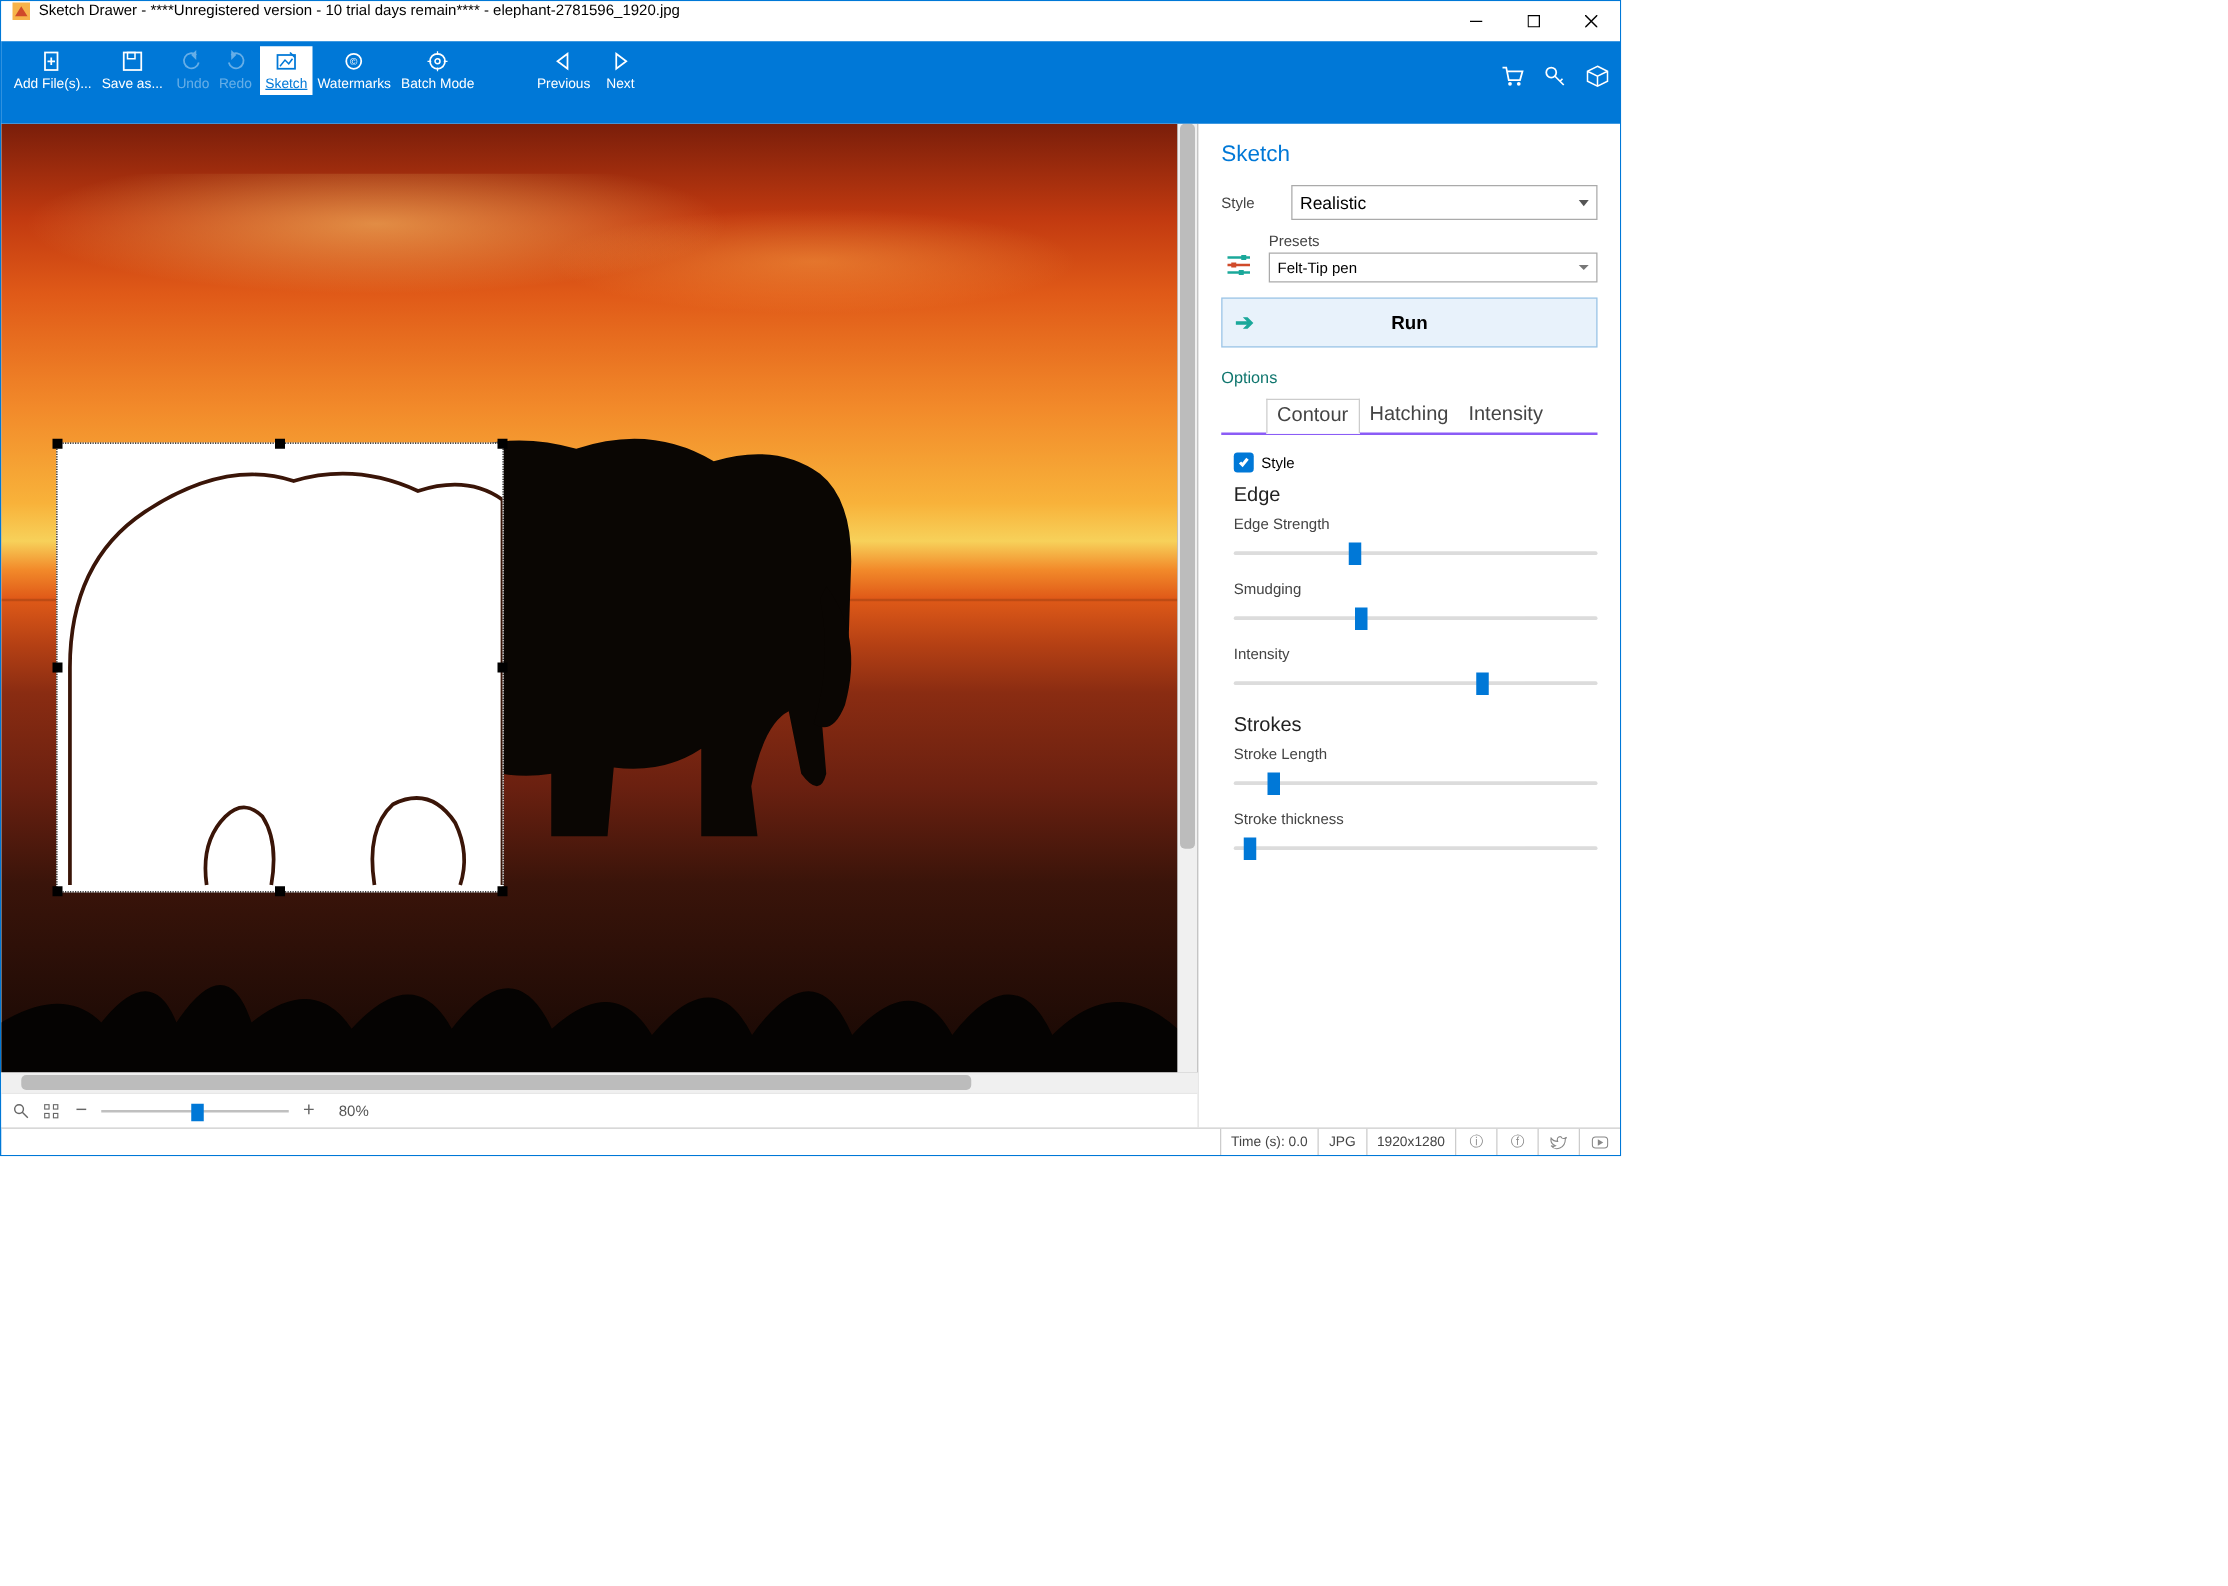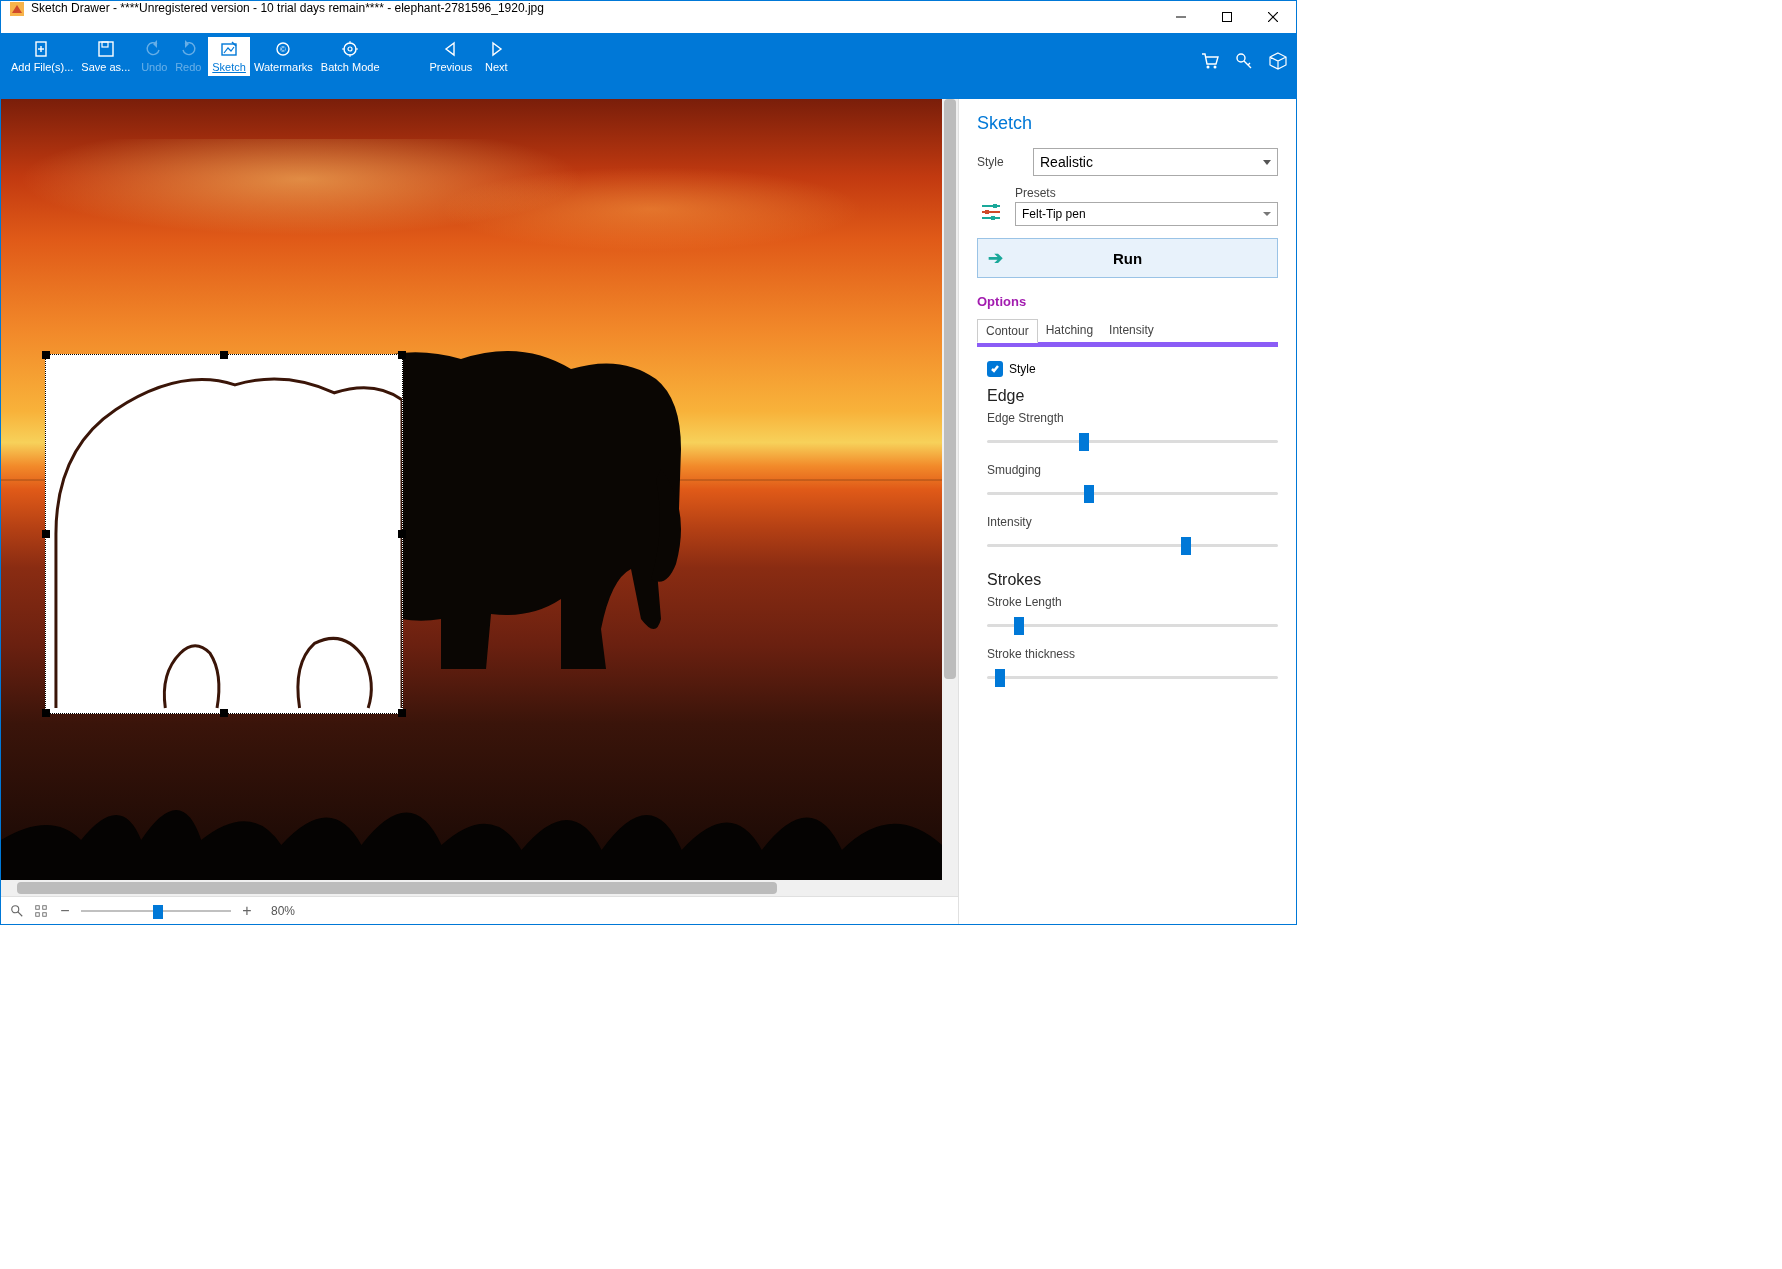--- a/index.html
+++ b/index.html
@@ -68,22 +68,22 @@
 .row { display:flex; align-items:center; margin-bottom: 10px; }
 .row .lbl { font-size: 12px; color: #444; width: 56px; }
 .style-select { flex:1; height: 28px; border:1px solid #aaa; padding: 0 6px; display:flex; align-items:center; justify-content:space-between; font-size:14px; cursor:pointer; }
 .presets-block { display:flex; align-items:flex-end; gap:10px; margin-bottom:12px; }
 .presets-right { flex:1; }
 .presets-lbl { font-size:12px; color:#444; margin-bottom:2px; }
 .preset-select { height:24px; border:1px solid #aaa; padding:0 6px; display:flex; align-items:center; justify-content:space-between; font-size:12px; cursor:pointer; }
 .sliders-icon { width:28px; height:28px; display:flex; align-items:center; justify-content:center; cursor:pointer; }
 .run-btn { width:100%; height:40px; background:#e8f2fb; border:1px solid #9ac3e6; display:flex; align-items:center; justify-content:center; font-size:15px; font-weight:600; cursor:pointer; position:relative; margin-bottom:16px; }
 .run-btn .arrow { position:absolute; left:10px; color:#1aa89a; font-size:18px; }
-.options-lbl { font-size:13px; color:#a21caf; margin-bottom:10px;font-weight:bold; }
-.tabs { display:flex; border-bottom:5px solid #8b5cf6; margin-bottom:10px; font-size:12px; }
+.options-lbl { font-size:13px; color:#0f766e; margin-bottom:10px; }
+.tabs { display:flex; border-bottom:2px solid #8b5cf6; margin-bottom:10px; font-size:16px;justify-content:center; }
 .tab { padding:4px 8px; cursor:pointer; color:#444; }
 .tab.active { border:1px solid #ccc; border-bottom:1px solid #fff; margin-bottom:-1px; background:#fff; }
 .tab-body { padding: 4px 0 0 10px; }
 .chk-row { display:flex; align-items:center; gap:6px; font-size:12px; margin-bottom:10px; }
 .chk { width:16px; height:16px; background:#0078d7; border-radius:3px; display:flex; align-items:center; justify-content:center; }
 .chk svg { width:10px; height:10px; stroke:#fff; stroke-width:2.5; fill:none; }
 .group-h { font-size:16px; color:#222; margin: 4px 0 4px 0; }
 .slider-lbl { font-size:12px; color:#444; margin-top:6px; }
 .slider { position:relative; height:24px; margin:4px 0 10px 0; }
 .slider .tr { position:absolute; left:0; right:0; top:11px; height:3px; background:#dcdcdc; border-radius:2px; }
@@ -381,13 +381,40 @@
 
         <div class="slider-lbl">Stroke thickness</div>
         <div class="slider">
             <div class="tr"></div>
             <div class="th" id="s5" style="left: 8.1px;"></div>
           </div>
       </div>
     </div>
   </div>
 
+  <div class="statusbar">
+    <div class="spacer"></div>
+    <div class="cell">Time (s): 0.0</div>
+    <div class="cell">JPG</div>
+    <div class="cell">1920x1280</div>
+    <div class="cell">
+        <div class="ricon">ⓘ</div>
+      </div>
+    <div class="cell">
+        <div class="ricon">ⓕ</div>
+      </div>
+    <div class="cell">
+        <div class="ricon">
+          <svg width="14" height="14" viewBox="0 0 16 16">
+            <path d="M15 3 Q13 5 11 4 Q10 2 8 3 Q6 4 7 7 Q3 7 1 4 Q0 9 5 11 Q3 12 1 11 Q4 15 9 13 Q14 11 14 5 Q15 4 15 3" fill="none" stroke="#888" stroke-width="1"></path>
+          </svg>
+        </div>
+      </div>
+    <div class="cell">
+        <div class="ricon">
+          <svg width="14" height="14" viewBox="0 0 16 16">
+            <rect x="1" y="3" width="14" height="10" rx="3" fill="none" stroke="#888"></rect>
+            <path d="M6 5 L11 8 L6 11 Z" fill="#888"></path>
+          </svg>
+        </div>
+      </div>
+  </div>
 </div>
 
 </body></html>

